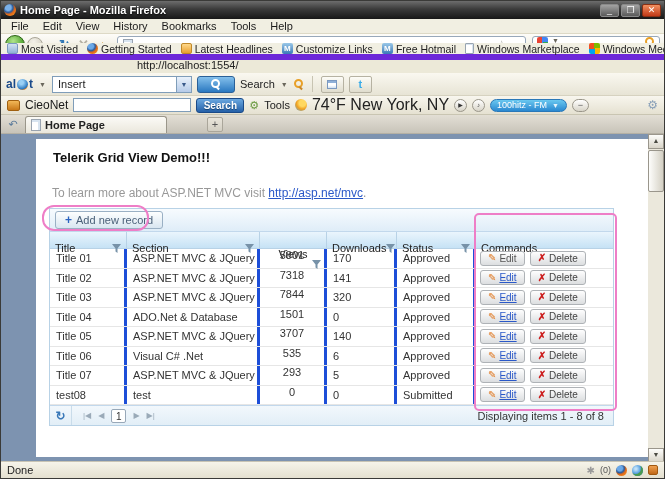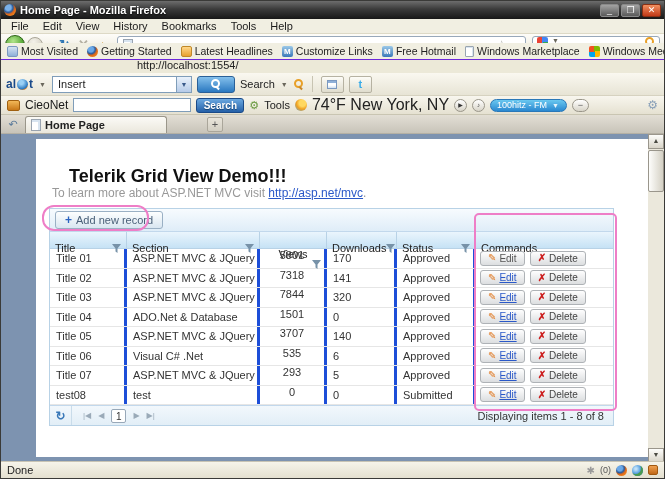--- a/index.html
+++ b/index.html
@@ -46,21 +46,21 @@
     display:flex;align-items:flex-start;padding:0 4px;gap:3px;flex:0 0 auto;}
   .glogo{width:11px;height:11px;border-radius:2px;flex:0 0 auto;
     background:conic-gradient(#4285f4 0 25%,#34a853 0 50%,#fbbc05 0 75%,#ea4335 0);}
   .searchbox .txtin::placeholder{color:#9a9a9a;}
   .mag{position:relative;width:10px;height:10px;display:inline-block;flex:0 0 auto;}
   .mag::before{content:'';position:absolute;left:0;top:0;width:5px;height:5px;border:2px solid #e8a028;border-radius:50%;}
   .mag::after{content:'';position:absolute;left:6.5px;top:6.5px;width:4px;height:2px;background:#c8882a;transform:rotate(45deg);transform-origin:0 0;}
   .mag.white::before{border-color:#fff;}.mag.white::after{background:#fff;}
 
   
-  .bmbar{top:42px;height:17px;background:#f1efe2;border-bottom:1px solid #6d28d9;
+  .bmbar{top:42px;height:17px;background:#f1efe2;border-bottom:6px solid #6d28d9;
     display:flex;align-items:center;padding:0 6px;gap:9px;}
   .bm{display:flex;align-items:center;gap:3px;color:#222;font-size:10.5px;white-space:nowrap;}
   .bi{width:11px;height:11px;border-radius:2px;flex:0 0 auto;}
   .ic-folder{background:linear-gradient(#d4e2f2,#8fb0d8);border:1px solid #7a98c0;}
   .ic-ff{border-radius:50%;background:radial-gradient(circle at 35% 30%,#6aa8e8 25%,#2a5a9a 42%,#e06818 58%,#f5a028);}
   .ic-feed{background:linear-gradient(#ffd88a,#e8a030);border:1px solid #c08828;}
   .ic-m{background:linear-gradient(#9ac8e8,#3a78b8);position:relative;}
   .ic-m::after{content:'M';position:absolute;left:0;right:0;top:0;color:#fff;font-size:8px;font-weight:bold;text-align:center;line-height:11px;}
   .ic-page{background:#fff;border:1px solid #98a4b0;border-radius:1px;width:9px;height:11px;box-shadow:inset -1px 1px 0 #d8e4f0;}
   .ic-win{background:conic-gradient(#7fba00 0 25%,#ffb900 0 50%,#00a4ef 0 75%,#f25022 0);}
@@ -120,21 +120,21 @@
 
   
   .content{top:133px;height:329px;background:#7d93b0;overflow:hidden;}
   .scrollbar{position:absolute;right:0;top:0;width:16px;height:100%;background:#ebe8dc;}
   .sb-btn{position:absolute;left:0;width:16px;height:15px;border:1px solid #9a968c;text-align:center;
     font-size:7px;line-height:12px;color:#4a4a42;background:linear-gradient(#fdfdfb,#d8d4c8);}
   .sb-up{top:0;}.sb-down{bottom:0;}
   .sb-thumb{position:absolute;left:0;top:16px;width:16px;height:42px;border:1px solid #9a968c;
     border-radius:2px;background:linear-gradient(90deg,#fdfdfb,#d4d0c4);}
   .pagewhite{position:absolute;left:35px;top:5px;right:16px;bottom:6px;background:#fff;}
-  .pagewhite h1{position:absolute;left:17px;top:11px;margin:16px;font-size:18px;color:#111;}
+  .pagewhite h1{position:absolute;left:17px;top:11px;margin:0;font-size:13px;color:#111;}
   .intro{position:absolute;left:16px;top:47px;color:#989898;font-size:12px;}
   .intro a{color:#2a58c8;}
 
   
   .grid{position:absolute;left:13px;top:69px;width:565px;border:1px solid #b8d2e6;background:#fff;}
   .grid-toolbar{height:23px;background:linear-gradient(#f7fbfe,#dfedf8);border-bottom:1px solid #c2d8ec;
     display:flex;align-items:center;padding-left:5px;}
   .add-btn{height:18px;border:1px solid #9ab0c4;border-radius:3px;display:flex;align-items:center;
     gap:4px;padding:0 9px;font-size:11px;color:#4a6078;background:linear-gradient(#fdfefe,#d9e6f1);
     font-family:"Liberation Sans",sans-serif;}

